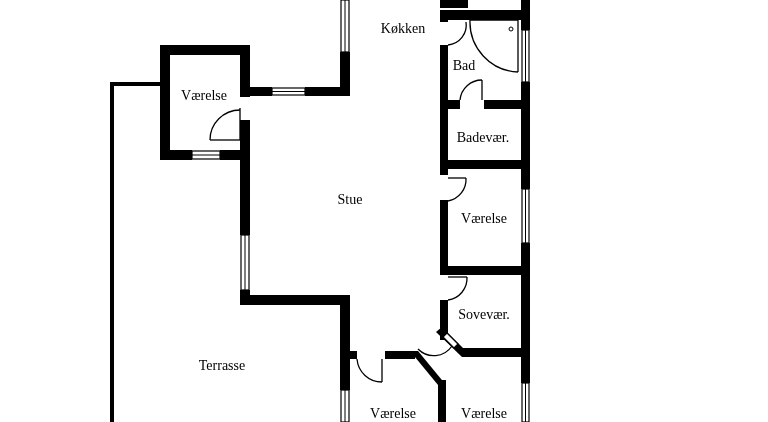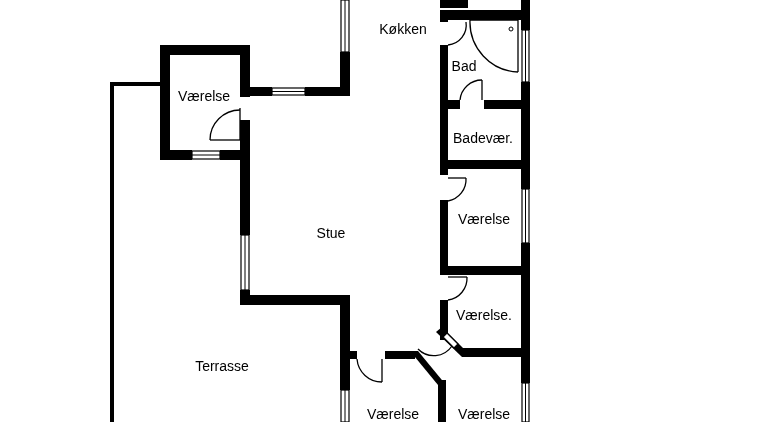--- a/index.html
+++ b/index.html
@@ -6,21 +6,21 @@
     body { width: 768px; height: 422px; overflow: hidden; position: relative; }
     #plan { position: absolute; left: 0; top: 0; width: 768px; height: 422px; }
     .wall { fill: #000000; }
     .win { fill: #ffffff; stroke: #000000; stroke-width: 1.2; }
     .win-line { stroke: #000000; stroke-width: 1; }
     .door-arc { fill: none; stroke: #000000; stroke-width: 1.3; }
     .door-leaf { stroke: #000000; stroke-width: 1.3; }
     .thin { fill: none; stroke: #000000; stroke-width: 4; }
     .label {
       position: absolute;
-      font-family: Liberation Sans, sans-serif;
+      font-family: Liberation Serif, serif;
       font-size: 14px;
       color: #000000;
       white-space: nowrap;
       transform: translate(-50%, -50%);
       line-height: 1;
     }
   </style>
 </head>
 <body>
 
@@ -151,18 +151,18 @@
   <g>
     <rect class="win" x="522" y="383" width="7" height="39"></rect>
     <line class="win-line" x1="525.5" y1="383" x2="525.5" y2="422"></line>
   </g>
 </svg>
 
 <div class="label" style="left:403px; top:29px;">Køkken</div>
 <div class="label" style="left:464px; top:66px;text-align:right;">Bad</div>
 <div class="label" style="left:204px; top:96px;">Værelse</div>
 <div class="label" style="left:483px; top:138px;">Badevær.</div>
-<div class="label" style="left:331px; top:200px;margin-top:33px;">Stue</div>
+<div class="label" style="left:350px; top:200px;">Stue</div>
 <div class="label" style="left:484px; top:219px;">Værelse</div>
-<div class="label" style="left:484px; top:315px;">Værelse.</div>
+<div class="label" style="left:484px; top:315px;">Sovevær.</div>
 <div class="label" style="left:222px; top:366px;">Terrasse</div>
 <div class="label" style="left:393px; top:414px;">Værelse</div>
 <div class="label" style="left:484px; top:414px;">Værelse</div>
 
 </body></html>

